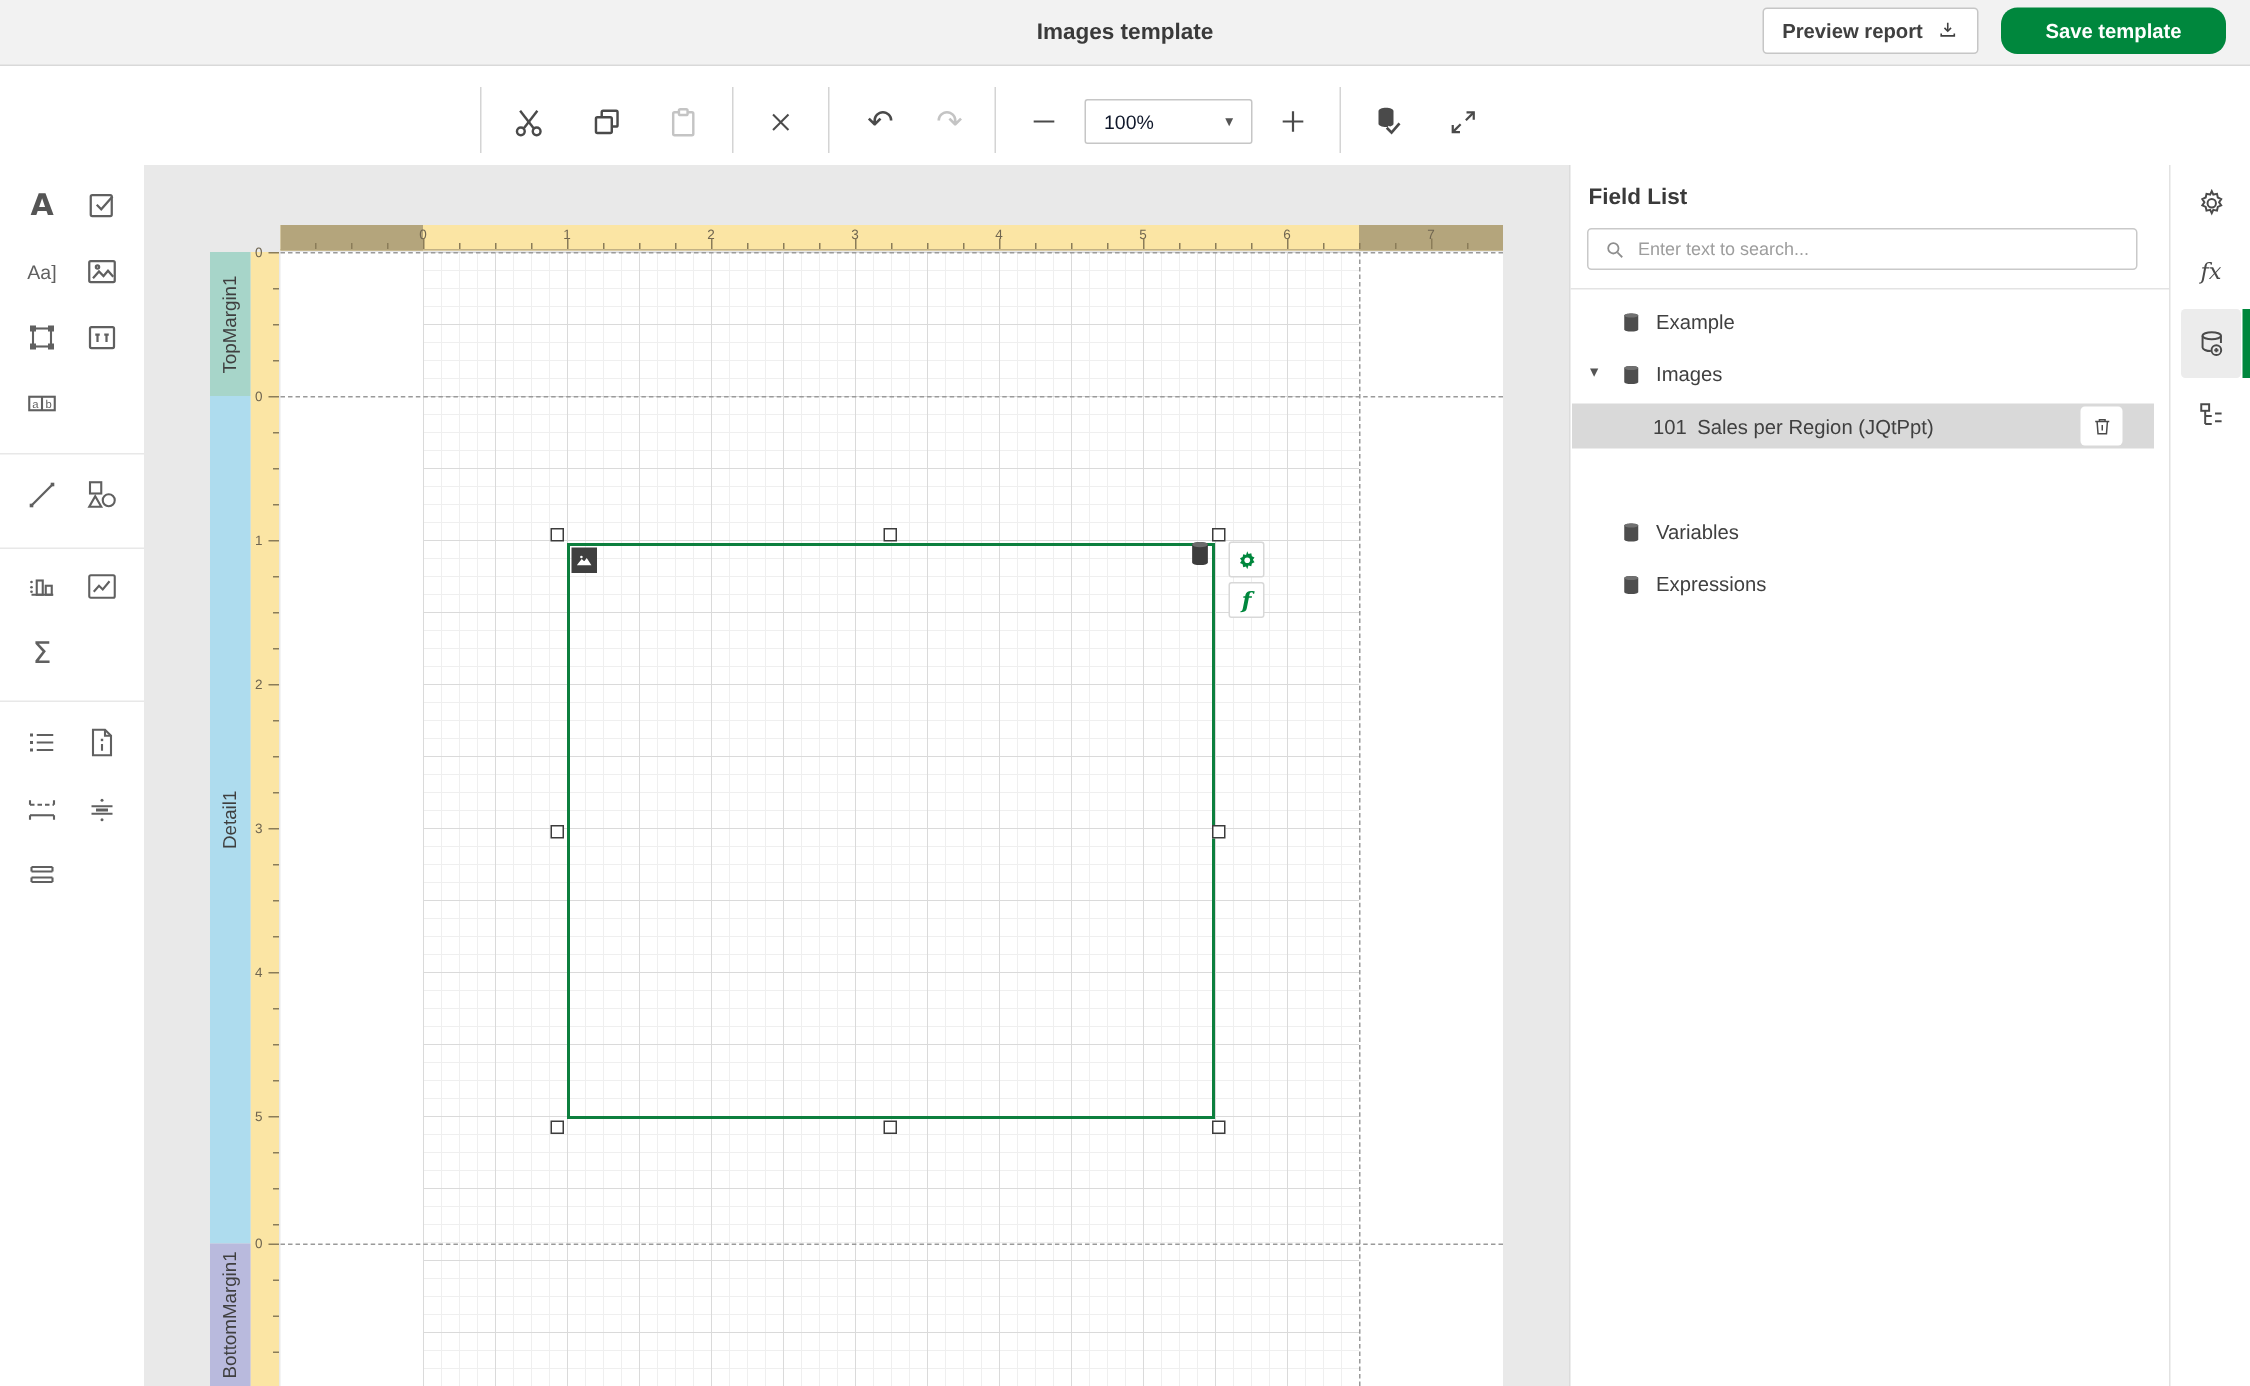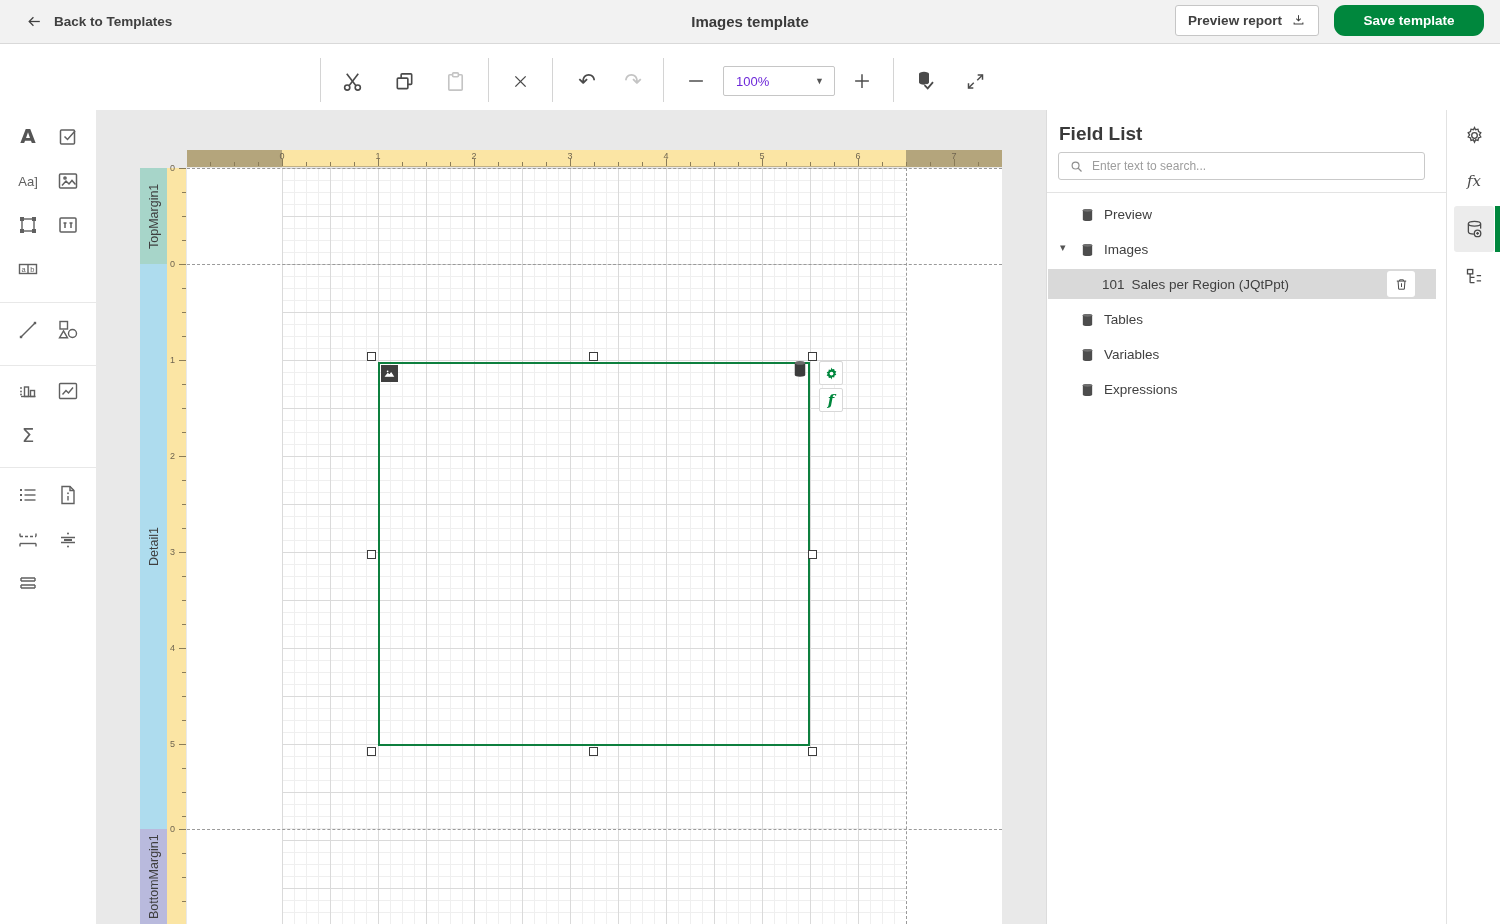--- a/index.html
+++ b/index.html
@@ -12,21 +12,21 @@
 #title{position:absolute;left:0;right:0;top:0;height:43px;text-align:center;line-height:43px;font-weight:700;font-size:15px;color:#3a3a3a}
 .btn{position:absolute;top:5px;height:31px;border-radius:3px;display:flex;align-items:center;justify-content:center;gap:9px;font-size:13.5px;font-weight:700;cursor:pointer}
 #btn-preview{left:1175px;width:144px;background:#fff;border:1px solid #c6c6c6;color:#404040}
 #btn-save{left:1334px;width:150px;color:#fff;border:none}
 
 #toolbar{position:absolute;left:0;top:44px;width:1500px;height:66px;background:#fff}
 .tbi{position:absolute;top:18px;width:38px;height:38px;display:flex;align-items:center;justify-content:center;color:#4a4a4a;cursor:pointer;background:none;border:none}
 .tbi.dis{color:#c4c4c4;cursor:default}
 .tbdiv{position:absolute;top:14px;width:1px;height:44px;background:#d4d4d4}
 #zoombox{position:absolute;left:723px;top:22px;width:112px;height:30px;border:1px solid #c6c6c6;border-radius:2px;background:#fff;display:flex;align-items:center;cursor:pointer}
-#zoombox .val{flex:1;padding-left:12px;font-size:13px;color:#6d28d9}
+#zoombox .val{flex:1;padding-left:12px;font-size:13px;color:#0f172a}
 #zoombox .car{padding-right:10px;font-size:9px;color:#555}
 
 #sidebar{position:absolute;left:0;top:110px;width:96px;height:814px;background:#fff}
 .sbi{position:absolute;width:30px;height:30px;display:flex;align-items:center;justify-content:center;color:#606060;cursor:pointer;background:none;border:none}
 .sbdiv{position:absolute;left:0;width:96px;height:1px;background:#e8e8e8}
 .glyph{font-family:"DejaVu Sans",sans-serif}
 
 #canvas{position:absolute;left:96px;top:110px;width:950px;height:814px;background:#e9e9e9;overflow:hidden}
 #page{position:absolute;left:91px;top:58px;width:815px;height:756px;background:#fff}
 #grid{position:absolute;left:186px;top:58px;width:624px;height:756px;background-image:linear-gradient(to right,#dadada 1px,transparent 1px),linear-gradient(to bottom,#dadada 1px,transparent 1px),linear-gradient(to right,#efefef 1px,transparent 1px),linear-gradient(to bottom,#efefef 1px,transparent 1px);background-size:48px 48px,48px 48px,12px 12px,12px 12px}
@@ -45,21 +45,21 @@
 .dash-h{position:absolute;left:91px;width:815px;height:0;border-top:1px dashed #9a9a9a}
 .dash-v{position:absolute;left:810px;top:58px;height:756px;width:0;border-left:1px dashed #9a9a9a}
 #frame{position:absolute;left:282px;top:252px;width:432px;height:384px;border:2px solid #0d7f3e;cursor:move}
 .hd{position:absolute;width:9px;height:9px;background:#fff;border:1px solid #3c3c3c;cursor:pointer}
 #imgbadge{position:absolute;left:285px;top:255px;width:17px;height:17px;background:#3f3f3f;display:flex;align-items:center;justify-content:center}
 #dbbadge{position:absolute;left:697px;top:250px;color:#333}
 .fbtn{position:absolute;left:723px;width:24px;height:24px;background:#fff;border:1px solid #d8d8d8;border-radius:2px;display:flex;align-items:center;justify-content:center;cursor:pointer}
 #fglyph{font-size:15px;font-weight:700;font-style:italic;font-family:"DejaVu Serif",serif}
 
 #fieldlist{position:absolute;left:1046px;top:110px;width:400px;height:814px;background:#fff;border-left:1px solid #dcdcdc}
-#fl-title{position:absolute;left:12px;top:13px;font-size:19px;font-weight:700;color:#3a3a3a}
+#fl-title{position:absolute;left:12px;top:13px;font-size:15px;font-weight:700;color:#3a3a3a}
 #fl-search{position:absolute;left:11px;top:42px;width:367px;height:28px;border:1px solid #c9c9c9;border-radius:3px;background:#fff;display:flex;align-items:center;gap:8px;padding:0 10px;color:#8e8e8e}
 #fl-search input{border:none;outline:none;flex:1;font-size:12px;color:#a16207;font-family:inherit;background:transparent}
 #fl-search input::placeholder{color:#9d9d9d}
 #fl-div{position:absolute;left:0;top:82px;width:400px;height:1px;background:#e3e3e3}
 .row{position:absolute;left:0;width:400px;height:33px;display:flex;align-items:center;cursor:pointer;font-size:13.5px;color:#404040}
 .row .cy{margin-left:34px;margin-right:10px;display:flex}
 .caret{position:absolute;left:13px;top:8px;font-size:11px;color:#555;cursor:pointer}
 #row-sel{position:absolute;left:1px;top:159px;width:388px;height:30px;background:#d9d9d9;display:flex;align-items:center;font-size:13.5px;color:#404040;cursor:pointer}
 #row-sel .pre{margin-left:54px;margin-right:7px}
 #trash{position:absolute;right:21px;top:2px;width:28px;height:26px;background:#fff;border-radius:3px;display:flex;align-items:center;justify-content:center;color:#4a4a4a;cursor:pointer;border:none}
@@ -67,29 +67,20 @@
 #rail{position:absolute;left:1446px;top:110px;width:54px;height:814px;background:#fff;border-left:1px solid #e2e2e2}
 .rlic{position:absolute;left:14px;width:26px;height:26px;display:flex;align-items:center;justify-content:center;color:#4a4a4a;cursor:pointer;background:none;border:none}
 #rl-tile{position:absolute;left:7px;top:96px;width:40px;height:46px;background:#ececec;border-radius:3px;display:flex;align-items:center;justify-content:center;color:#4a4a4a;cursor:pointer}
 #rl-bar{position:absolute;right:0;top:96px;width:5px;height:46px}
 #fx{font-size:15px;font-style:italic;font-family:"DejaVu Serif",serif;color:#4a4a4a}
 </style>
 </head>
 <body>
 
 <div id="topbar">
-  <div id="back">
-    <span>
-      <svg width="17" height="17" viewBox="0 0 24 24" fill="none" stroke="currentColor" stroke-width="1.8">
-          <path d="M19.5 12H5"></path>
-          <path d="M10.5 6 4.5 12l6 6"></path>
-        </svg>
-    </span>
-    <span class="lbl">Back to Templates</span>
-  </div>
   <div id="title">Images template</div>
   <div class="btn" id="btn-preview">
     <span>Preview report</span>
     <span>
       <svg width="15" height="15" viewBox="0 0 24 24" fill="none" stroke="currentColor" stroke-width="1.7">
           <path d="M12 3.5V12"></path>
           <path d="M8.5 9 12 12.5 15.5 9"></path>
           <path d="M5 15v2.5h14V15"></path>
         </svg>
     </span>
@@ -432,21 +423,21 @@
   </div>
   <div id="fl-div"></div>
 
   <div class="row" style="top:88px">
     <span class="cy">
         <svg width="13" height="14" viewBox="0 0 16 18">
           <path d="M2 3c0-1 2.7-1.8 6-1.8s6 .8 6 1.8v12c0 1-2.7 1.8-6 1.8s-6-.8-6-1.8z" fill="#4d4d4d"></path>
           <ellipse cx="8" cy="3" rx="6" ry="1.8" fill="#707070"></ellipse>
         </svg>
       </span>
-    <span>Preview</span>
+    <span>Example</span>
   </div>
   <div class="row" style="top:123px">
     <span class="caret glyph">▾</span>
     <span class="cy">
         <svg width="13" height="14" viewBox="0 0 16 18">
           <path d="M2 3c0-1 2.7-1.8 6-1.8s6 .8 6 1.8v12c0 1-2.7 1.8-6 1.8s-6-.8-6-1.8z" fill="#4d4d4d"></path>
           <ellipse cx="8" cy="3" rx="6" ry="1.8" fill="#707070"></ellipse>
         </svg>
       </span>
     <span>Images</span>
@@ -456,29 +447,20 @@
     <span>Sales per Region (JQtPpt)</span>
     <button id="trash">
       <svg width="15" height="15" viewBox="0 0 24 24" fill="none" stroke="currentColor" stroke-width="1.6">
           <path d="M4.5 6.5h15"></path>
           <path d="M9 6.5v-2h6v2"></path>
           <path d="M6.5 6.5l1 13h9l1-13"></path>
           <path d="M12 10v6"></path>
         </svg>
     </button>
   </div>
-  <div class="row" style="top:193px">
-    <span class="cy">
-        <svg width="13" height="14" viewBox="0 0 16 18">
-          <path d="M2 3c0-1 2.7-1.8 6-1.8s6 .8 6 1.8v12c0 1-2.7 1.8-6 1.8s-6-.8-6-1.8z" fill="#4d4d4d"></path>
-          <ellipse cx="8" cy="3" rx="6" ry="1.8" fill="#707070"></ellipse>
-        </svg>
-      </span>
-    <span>Tables</span>
-  </div>
   <div class="row" style="top:263px">
     <span class="cy">
         <svg width="13" height="14" viewBox="0 0 16 18">
           <path d="M2 3c0-1 2.7-1.8 6-1.8s6 .8 6 1.8v12c0 1-2.7 1.8-6 1.8s-6-.8-6-1.8z" fill="#4d4d4d"></path>
           <ellipse cx="8" cy="3" rx="6" ry="1.8" fill="#707070"></ellipse>
         </svg>
       </span>
     <span>Expressions</span>
   </div>
   <div class="row" style="top:228px">

